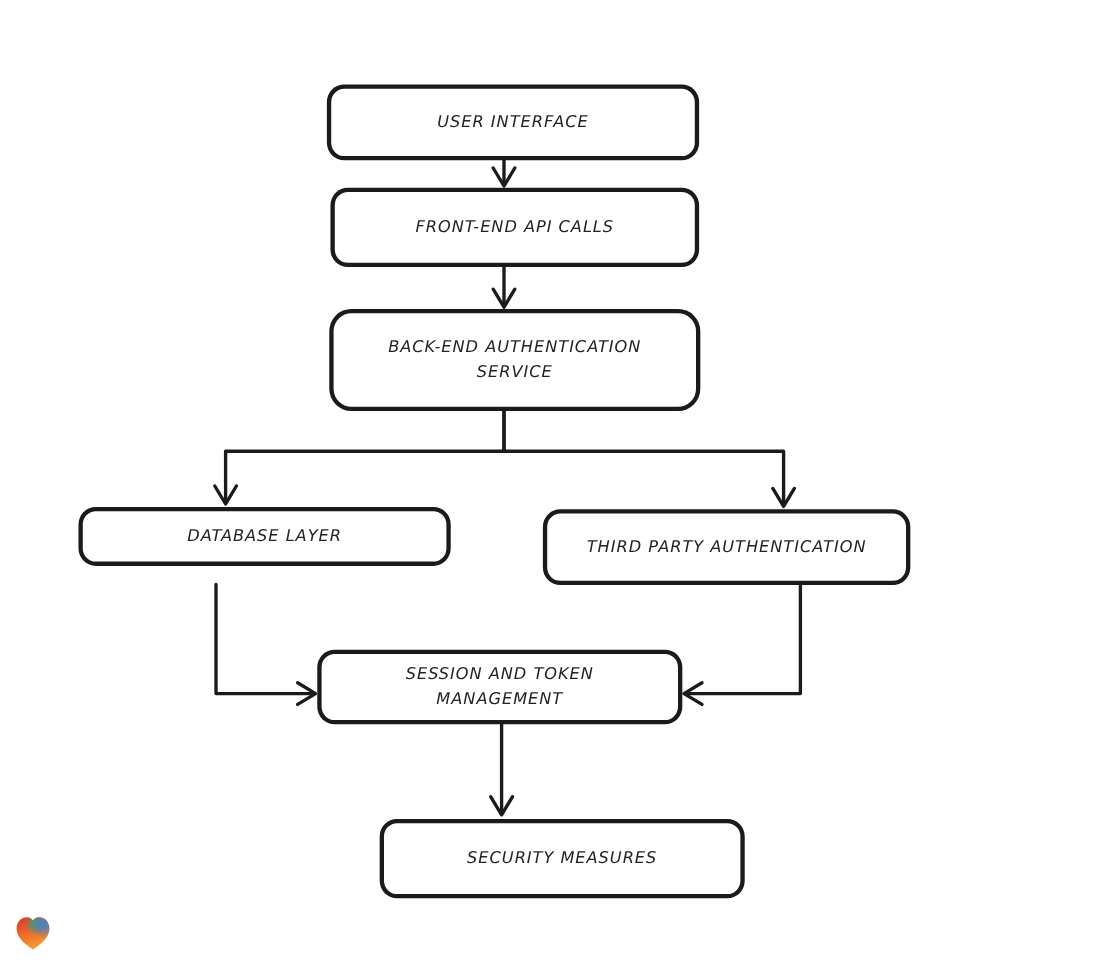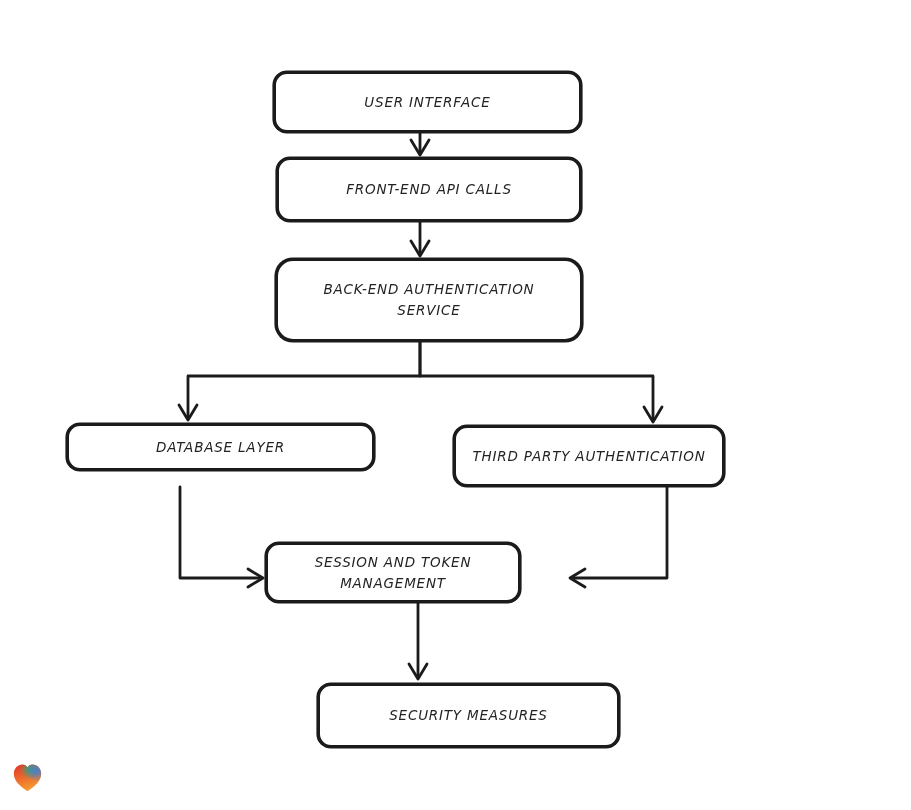--- a/index.html
+++ b/index.html
@@ -64,22 +64,22 @@
     left: 10px;
     top: 760px;
     width: 35px;
     height: 35px;
   }
   
   #node-0 { left: 273px; top: 43px;  width: 309px; height: 62px; margin-top: 28px; }
   #node-1 { left: 276px; top: 157px; width: 306px; height: 65px; }
   #node-2 { left: 275px; top: 258px; width: 308px; height: 84px; border-radius: 18px; }
   #node-3 { left: 66px;  top: 423px; width: 309px; height: 48px; }
-  #node-4 { left: 453px; top: 425px; width: 272px; height: 62px; }
-  #node-5 { left: 265px; top: 542px; width: 256px; height: 61px; }
+  #node-4 { left: 453px; top: 425px; width: 305px; height: 62px; }
+  #node-5 { left: 265px; top: 542px; width: 303px; height: 61px; }
   #node-6 { left: 270px; top: 683px; width: 303px; height: 65px; margin-left: 47px; }
 </style>
 </head>
 <body>
 
 <div class="canvas">
 
   <svg class="connector-layer" viewBox="0 0 911 810" xmlns="http://www.w3.org/2000/svg">
 
     <g>

